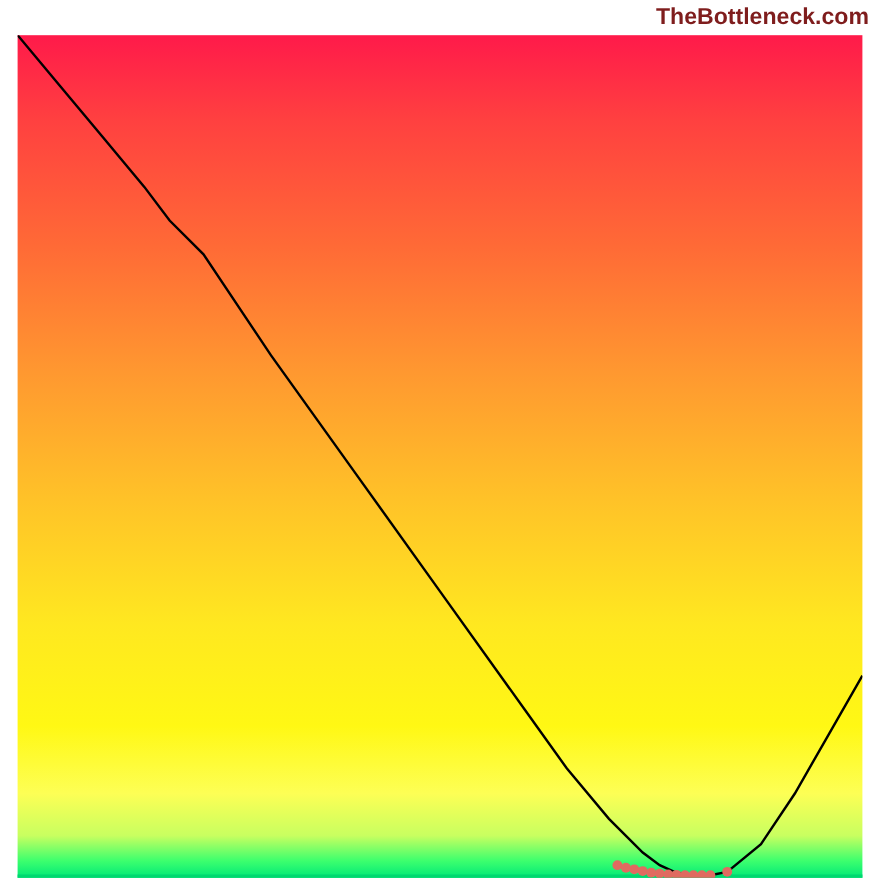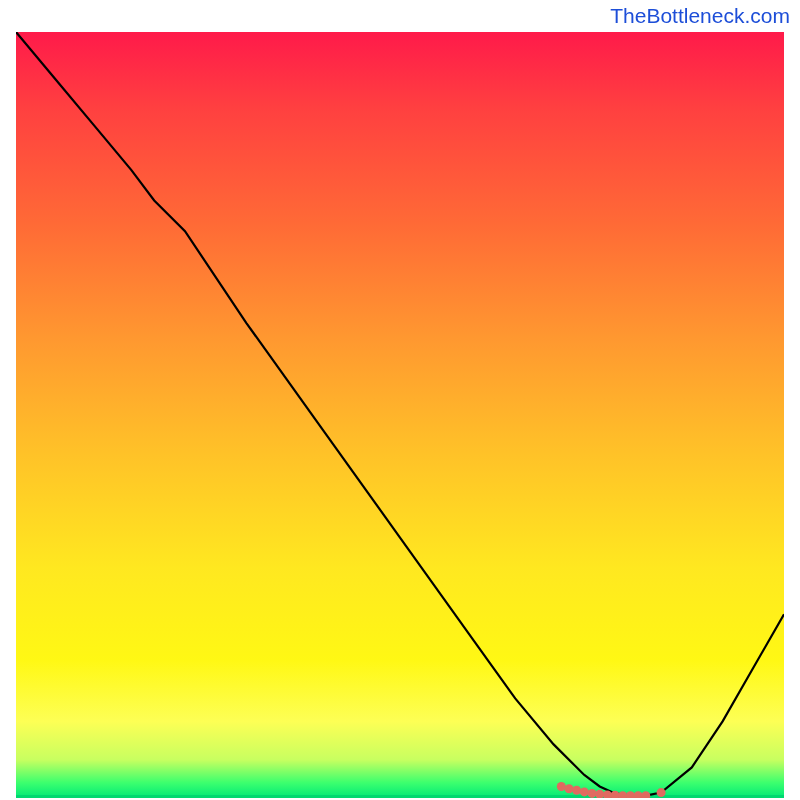--- a/index.html
+++ b/index.html
@@ -8,22 +8,22 @@
     height: 800px;
     background: #ffffff;
     font-family: Arial, sans-serif;
     position: relative;
   }
   .watermark {
     position: absolute;
     top: 4px;
     right: 10px;
     font-size: 21px;
-    font-weight: normal;
-    color: #1d4ed8;
+    font-weight: bold;
+    color: #7f1d1d;
     z-index: 10;
   }
   .chart-wrap {
     position: absolute;
     top: 32px;
     left: 16px;
     width: 768px;
     height: 766px;
   }
   .plot-area {

